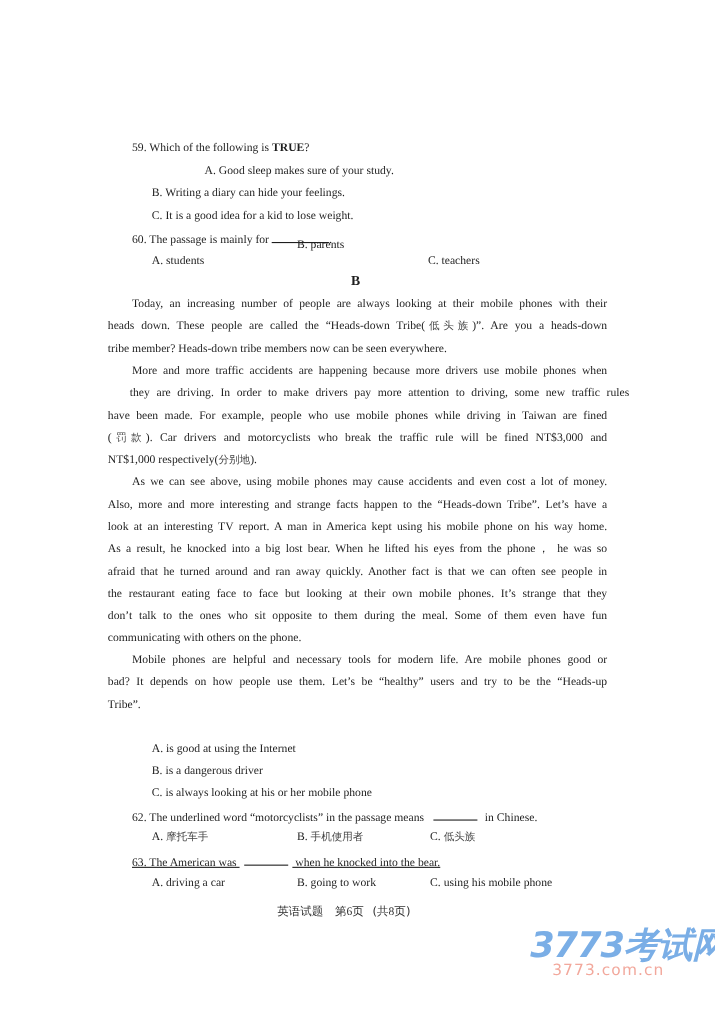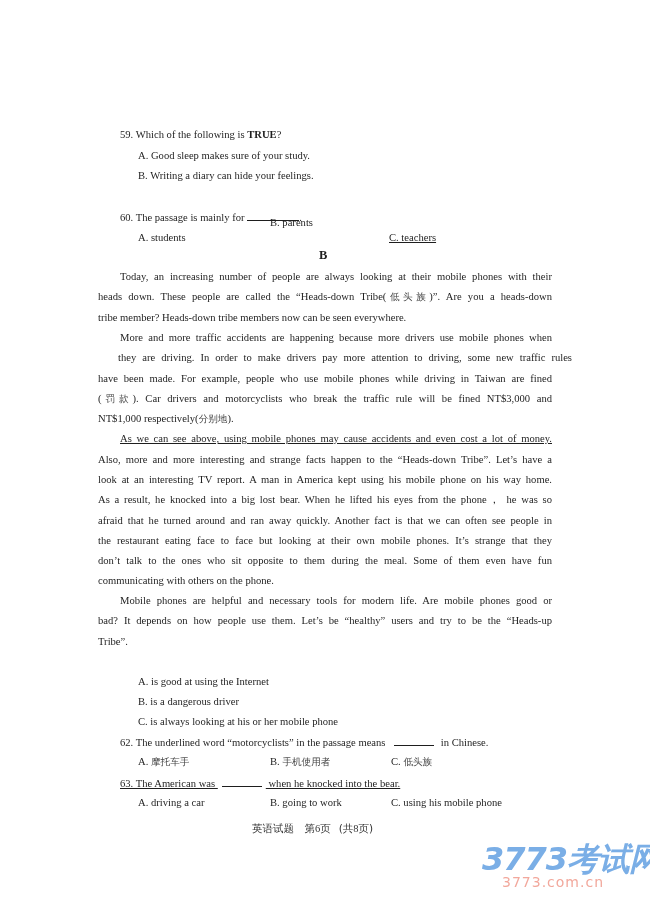--- a/index.html
+++ b/index.html
@@ -27,48 +27,49 @@
     .wm-bottom { position: absolute; left: 20px; top: 30px; font-family: "DejaVu Sans", sans-serif; font-size: 14px; letter-spacing: 1px; color: #f2a89c; white-space: nowrap; line-height: 18px; }
   </style>
 </head>
 <body>
 
 <div class="page">
 
   <div class="line q" style="top:128px;">
     <span>59. Which of the following is </span><span class="bold">TRUE</span><span>?</span>
   </div>
-  <div class="line opt" style="top:149px;">A. Good sleep makes sure of your study.</div>
+  <div class="line opt" style="top:149px;margin-left:48px;">A. Good sleep makes sure of your study.</div>
   <div class="line opt" style="top:169px;">B. Writing a diary can hide your feelings.</div>
+  <div class="line opt" style="top:190px;">C. It is a good idea for a kid to lose weight.</div>
 
   <div class="line q" style="top:210px;">
     <span>60. The passage is mainly for </span><span class="blank" style="width:52px;"></span><span>.</span>
   </div>
   <div class="line" style="top:231px; left:138px;">A. students</div>
   <div class="line" style="top:216px; left:270px;">B. parents</div>
-  <div class="line" style="top:231px; left:389px;text-decoration:underline;">C. teachers</div>
+  <div class="line" style="top:231px; left:389px;">C. teachers</div>
 
   <div class="section-title">B</div>
 
   <div>
     <div class="para-line first" style="top:270px;">Today, an increasing number of people are always looking at their mobile phones with their</div>
     <div class="para-line" style="top:290px;"><span>heads down. These people are called the “Heads-down Tribe(</span><span class="cn">低头族</span><span>)”. Are you a heads-down</span></div>
     <div class="para-line last" style="top:311px;">tribe member? Heads-down tribe members now can be seen everywhere.</div>
   </div>
 
   <div>
     <div class="para-line first" style="top:331px;">More and more traffic accidents are happening because more drivers use mobile phones when</div>
     <div class="para-line" style="top:351px;margin-left:20px;">they are driving. In order to make drivers pay more attention to driving, some new traffic rules</div>
     <div class="para-line" style="top:372px;">have been made. For example, people who use mobile phones while driving in Taiwan are fined</div>
     <div class="para-line" style="top:392px;"><span>(</span><span class="cn">罚款</span><span>). Car drivers and </span><span class="u">motorcyclists</span><span> who break the traffic rule will be fined NT$3,000 and</span></div>
     <div class="para-line last" style="top:412px;"><span>NT$1,000 respectively(</span><span class="cn">分别地</span><span>).</span></div>
   </div>
 
   <div>
-    <div class="para-line first" style="top:432px;text-decoration:underline;">As we can see above, using mobile phones may cause accidents and even cost a lot of money.</div>
+    <div class="para-line first" style="top:432px;">As we can see above, using mobile phones may cause accidents and even cost a lot of money.</div>
     <div class="para-line" style="top:453px;">Also, more and more interesting and strange facts happen to the “Heads-down Tribe”. Let’s have a</div>
     <div class="para-line" style="top:473px;">look at an interesting TV report. A man in America kept using his mobile phone on his way home.</div>
     <div class="para-line" style="top:493px;">As a result, he knocked into a big lost bear. When he lifted his eyes from the phone， he was so</div>
     <div class="para-line" style="top:514px;">afraid that he turned around and ran away quickly. Another fact is that we can often see people in</div>
     <div class="para-line" style="top:534px;">the restaurant eating face to face but looking at their own mobile phones. It’s strange that they</div>
     <div class="para-line" style="top:554px;">don’t talk to the ones who sit opposite to them during the meal. Some of them even have fun</div>
     <div class="para-line last" style="top:574px;">communicating with others on the phone.</div>
   </div>
 
   <div>

